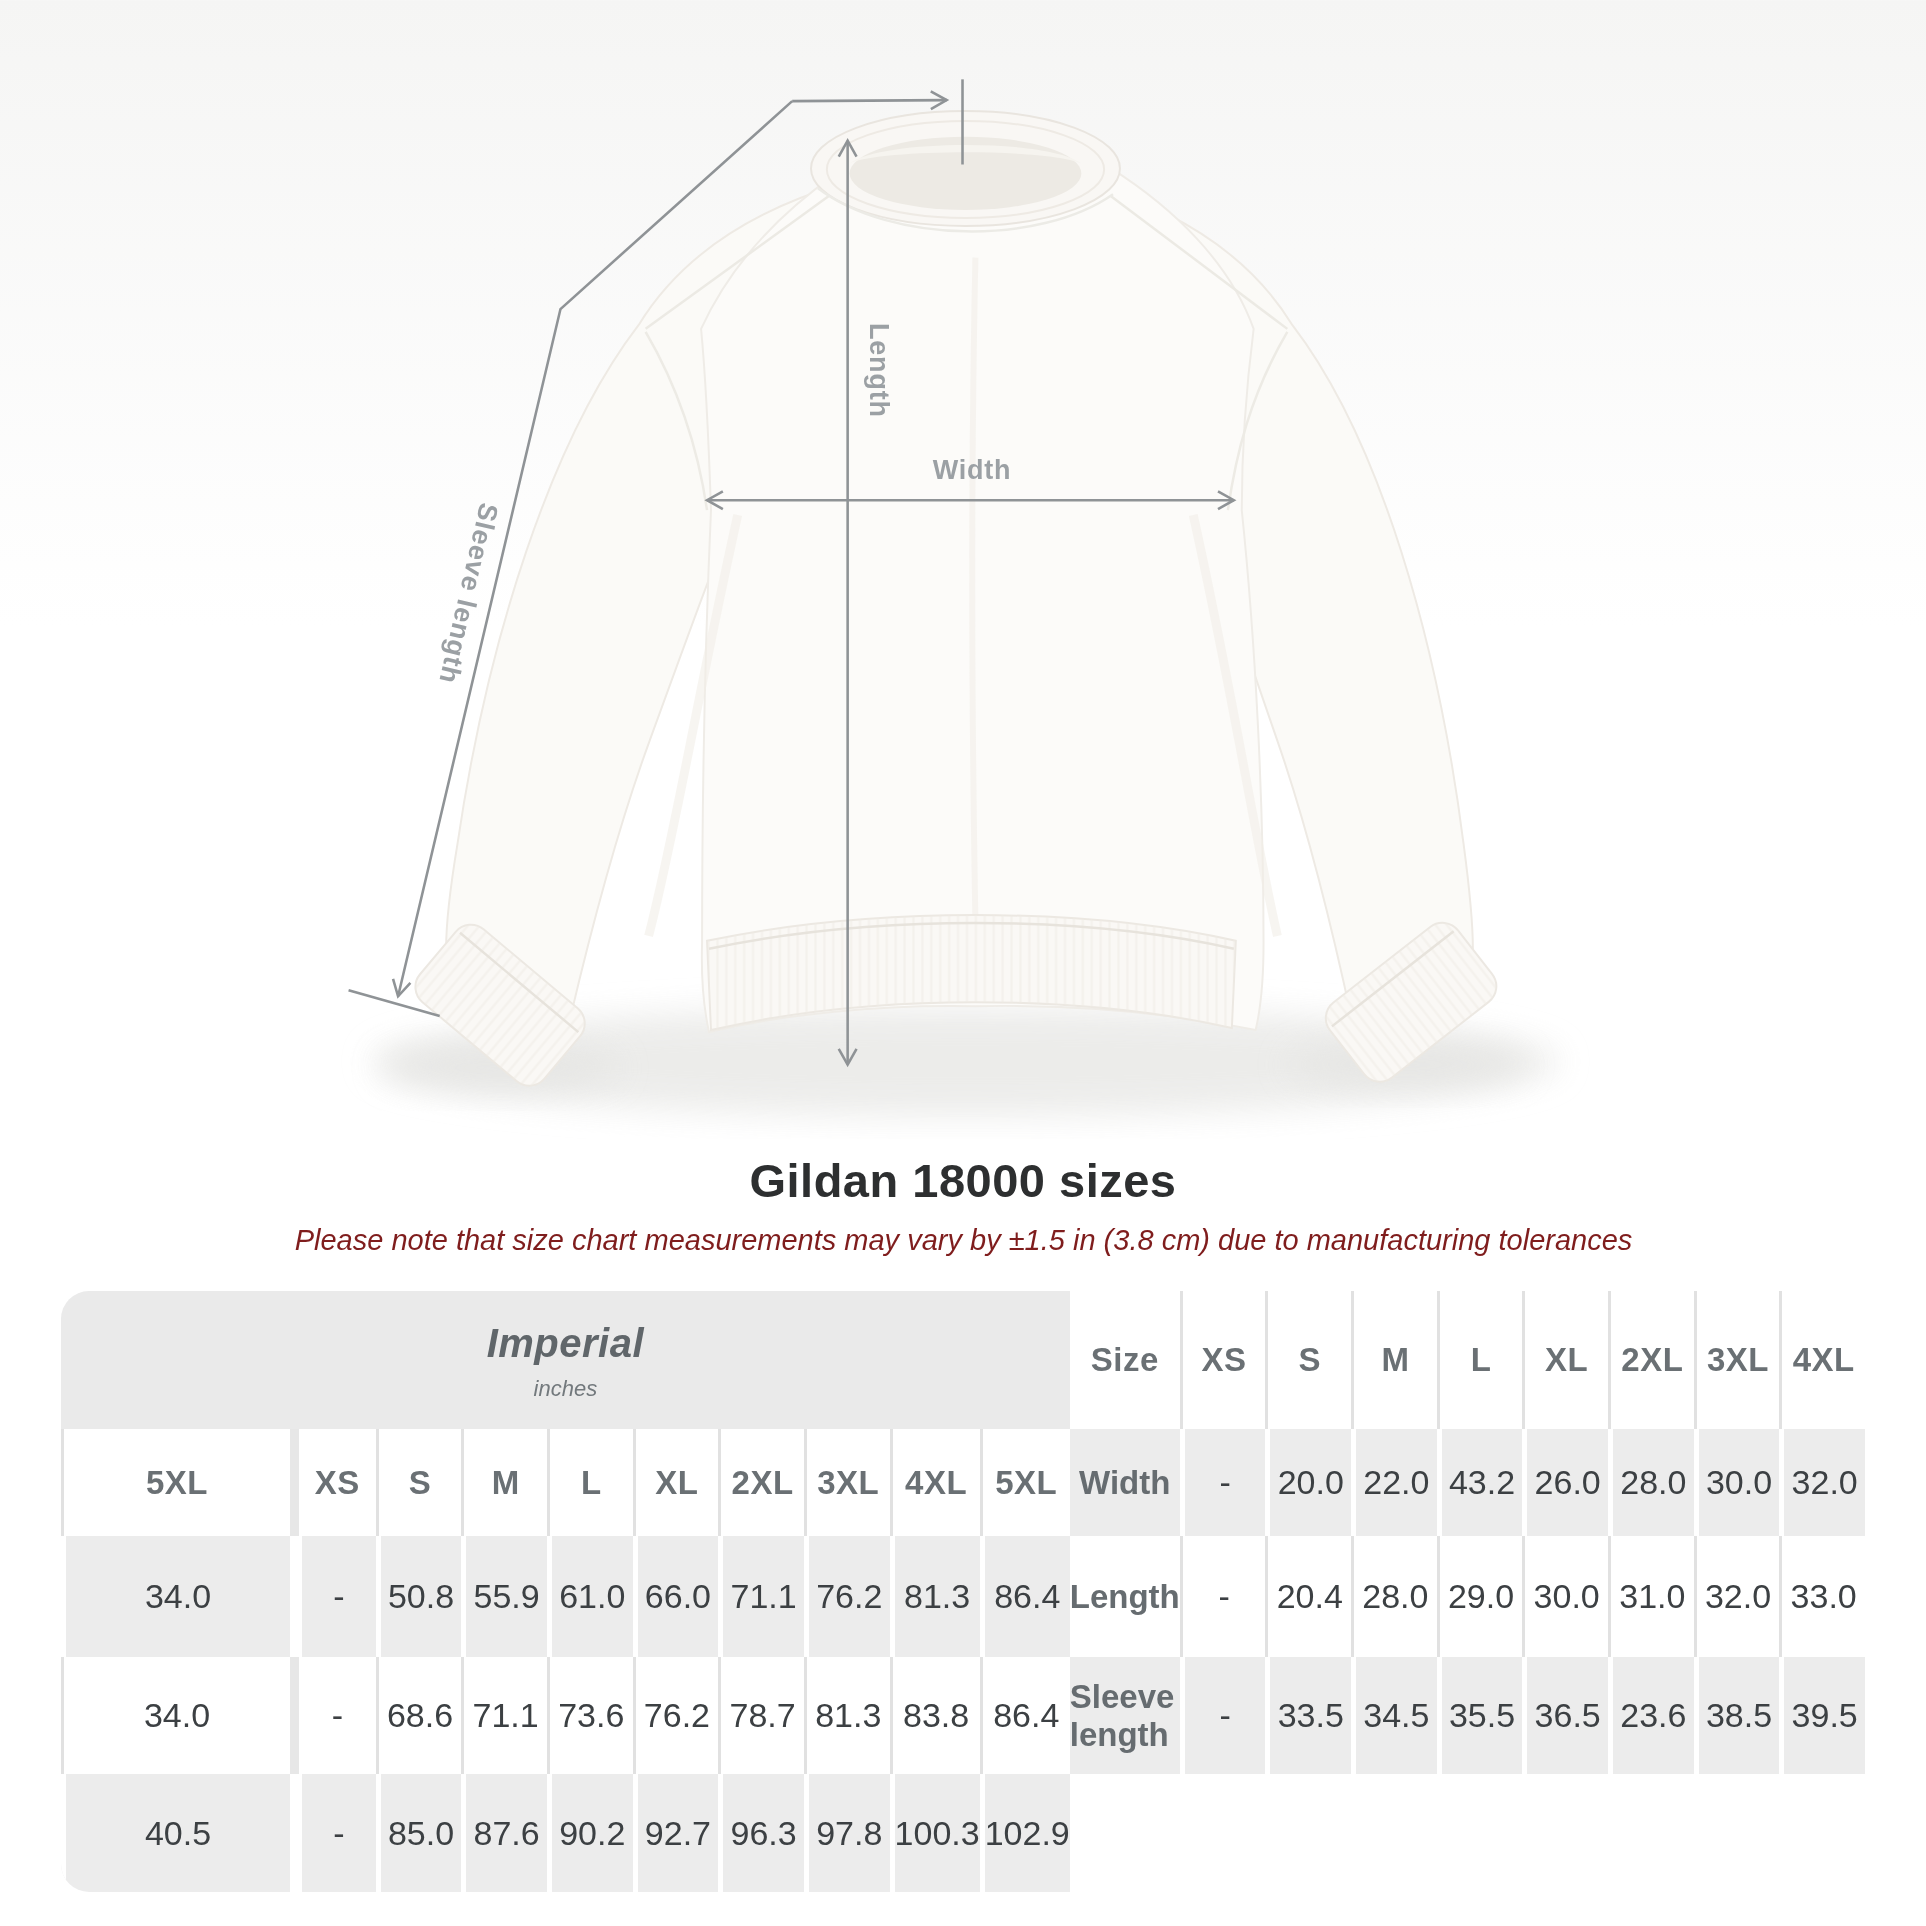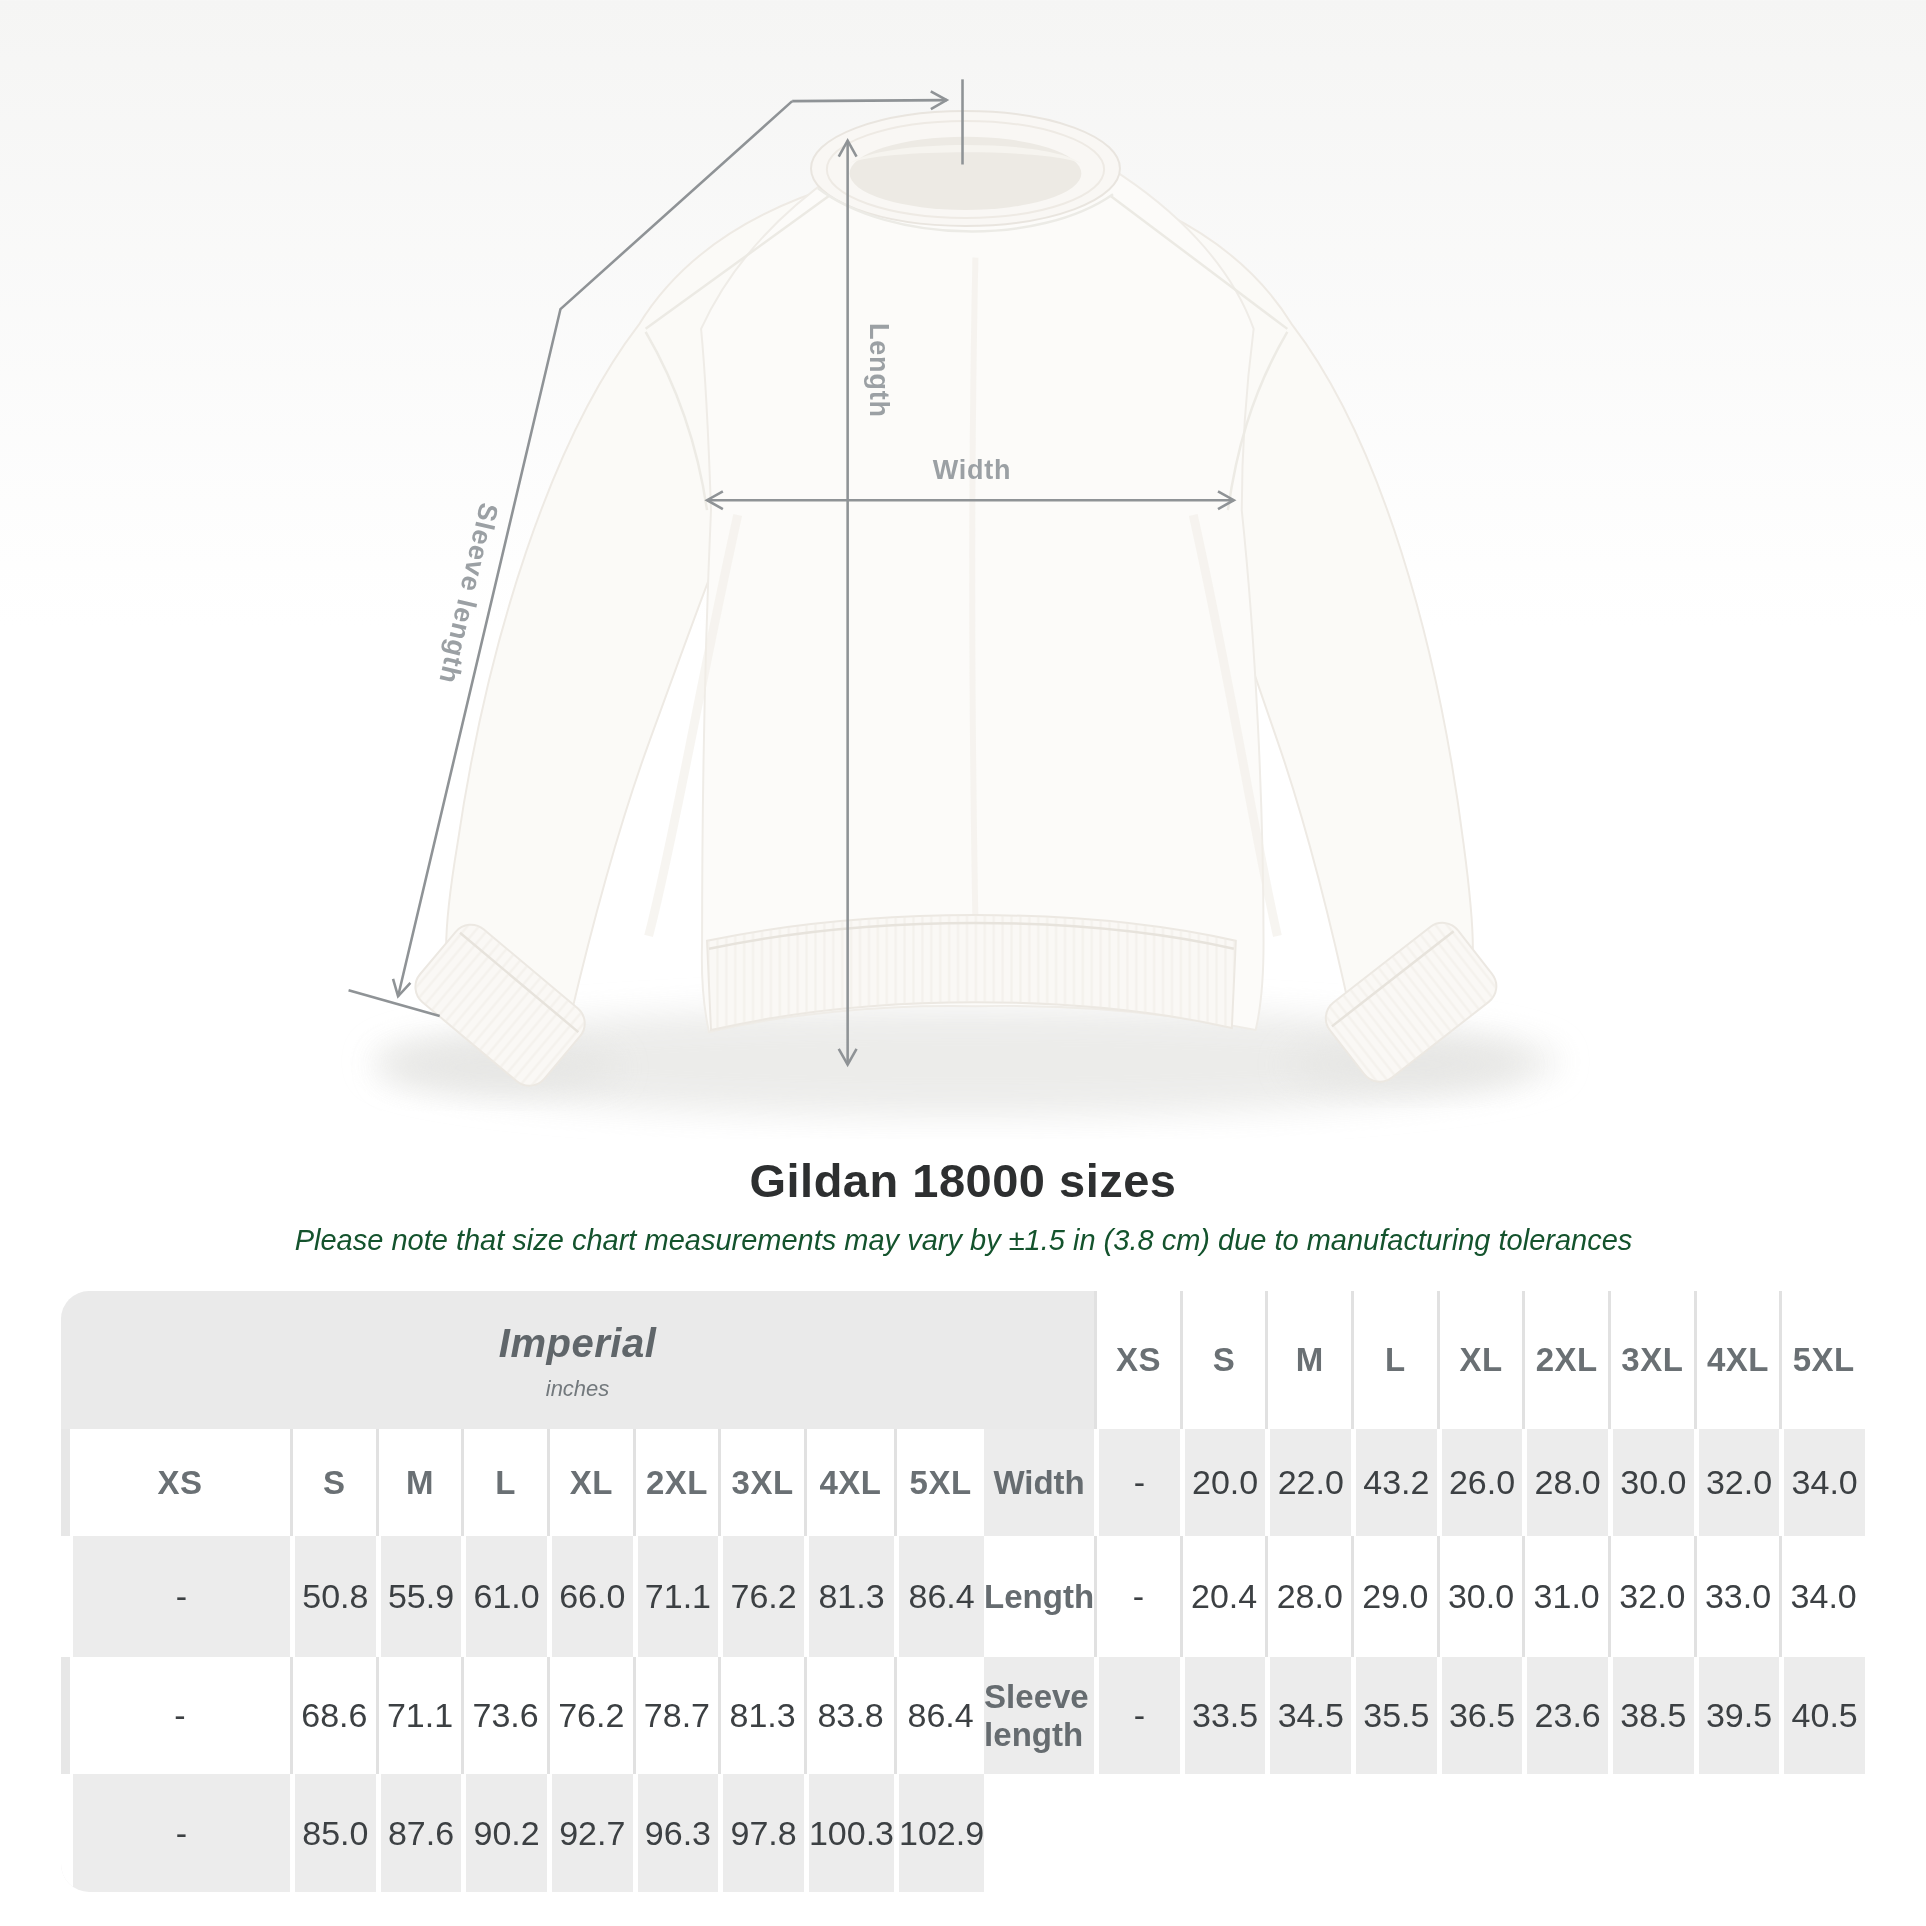--- a/index.html
+++ b/index.html
@@ -17,21 +17,21 @@
   .mlabel.length{left:894px;top:323px;transform:rotate(90deg);transform-origin:0 0;}
   .mlabel.width{left:972px;top:455px;transform:translateX(-50%);}
   .mlabel.sleeve{left:504px;top:507px;transform:rotate(103deg);transform-origin:0 0;}
   
   .title{
     margin:14px 1px 0 0;text-align:center;font-size:47px;font-weight:700;
     color:#2d2f30;letter-spacing:0.5px;
   }
   .note{
     margin:16px 0 0 0;text-align:center;font-style:italic;font-size:29px;
-    color:#14532d;
+    color:#7f1d1d;
   }
   
   .size-table{
     margin:34px 0 0 61px;width:1804px;height:601px;
     display:grid;grid-template-columns:229px repeat(18,1fr);
     grid-template-rows:138px 107px 121px 117px 119px;
     border-radius:28px;overflow:hidden;background:#ffffff;
   }
   .band{
     background:#eaeaea;display:flex;flex-direction:column;align-items:center;
@@ -148,20 +148,21 @@
   </div>
 
   <h1 class="title">Gildan 18000 sizes</h1>
   <p class="note">Please note that size chart measurements may vary by ±1.5 in (3.8 cm) due to manufacturing tolerances</p>
 
   <div class="size-table" id="sizeTable">
       <div class="band" style="grid-column: 1 / span 10;">
         <div class="band-name">Imperial</div>
         <div class="band-unit">inches</div>
       </div>
+      <div class="cell head labelcol">Size</div>
       <div class="cell head sep">XS</div>
       <div class="cell head sep">S</div>
       <div class="cell head sep">M</div>
       <div class="cell head sep">L</div>
       <div class="cell head sep">XL</div>
       <div class="cell head sep">2XL</div>
       <div class="cell head sep">3XL</div>
       <div class="cell head sep">4XL</div>
       <div class="cell head sep">5XL</div>
       <div class="cell head sep wide">XS</div>

